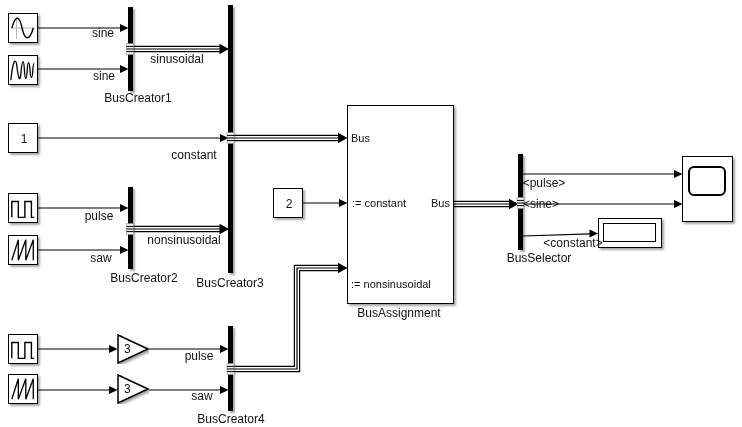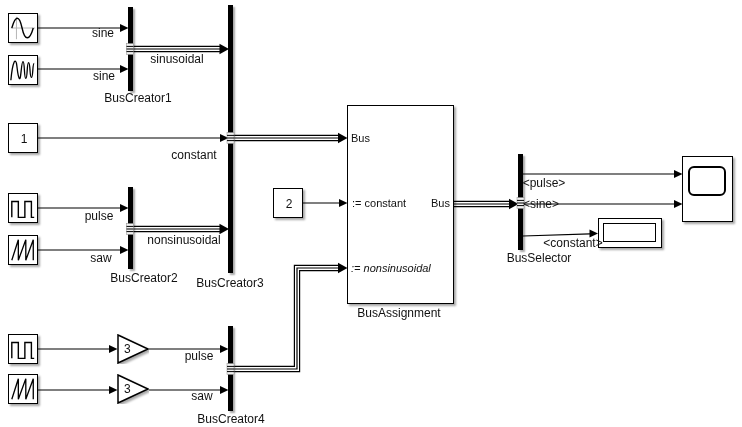--- a/index.html
+++ b/index.html
@@ -89,21 +89,21 @@
 
   <div class="bar" style="left:128px;top:7px;width:5px;height:84px;"></div>
   <div class="bar" style="left:128px;top:187px;width:5px;height:82px;"></div>
   <div class="bar" style="left:228px;top:5px;width:5px;height:268px;"></div>
   <div class="bar" style="left:228px;top:326px;width:5px;height:85px;"></div>
   <div class="bar" style="left:518px;top:154px;width:5px;height:96px;"></div>
 
   <div class="block" style="left:347px;top:105px;width:107px;height:199px;"></div>
   <span class="portlbl" style="left:351px;top:138px;">Bus</span>
   <span class="portlbl" style="left:352px;top:203px;">:= constant</span>
-  <span class="portlbl" style="left:351px;top:268px;font-style:italic;">:= nonsinusoidal</span>
+  <span class="portlbl" style="left:351px;top:284px;">:= nonsinusoidal</span>
   <span class="portlbl right" style="left:450px;top:203px;">Bus</span>
 
   <div class="block" style="left:682px;top:156px;width:51px;height:66px;">
     <div class="screen"></div>
   </div>
 
   <div class="block" style="left:598px;top:218px;width:64px;height:30px;">
     <div class="readout"></div>
   </div>
 

